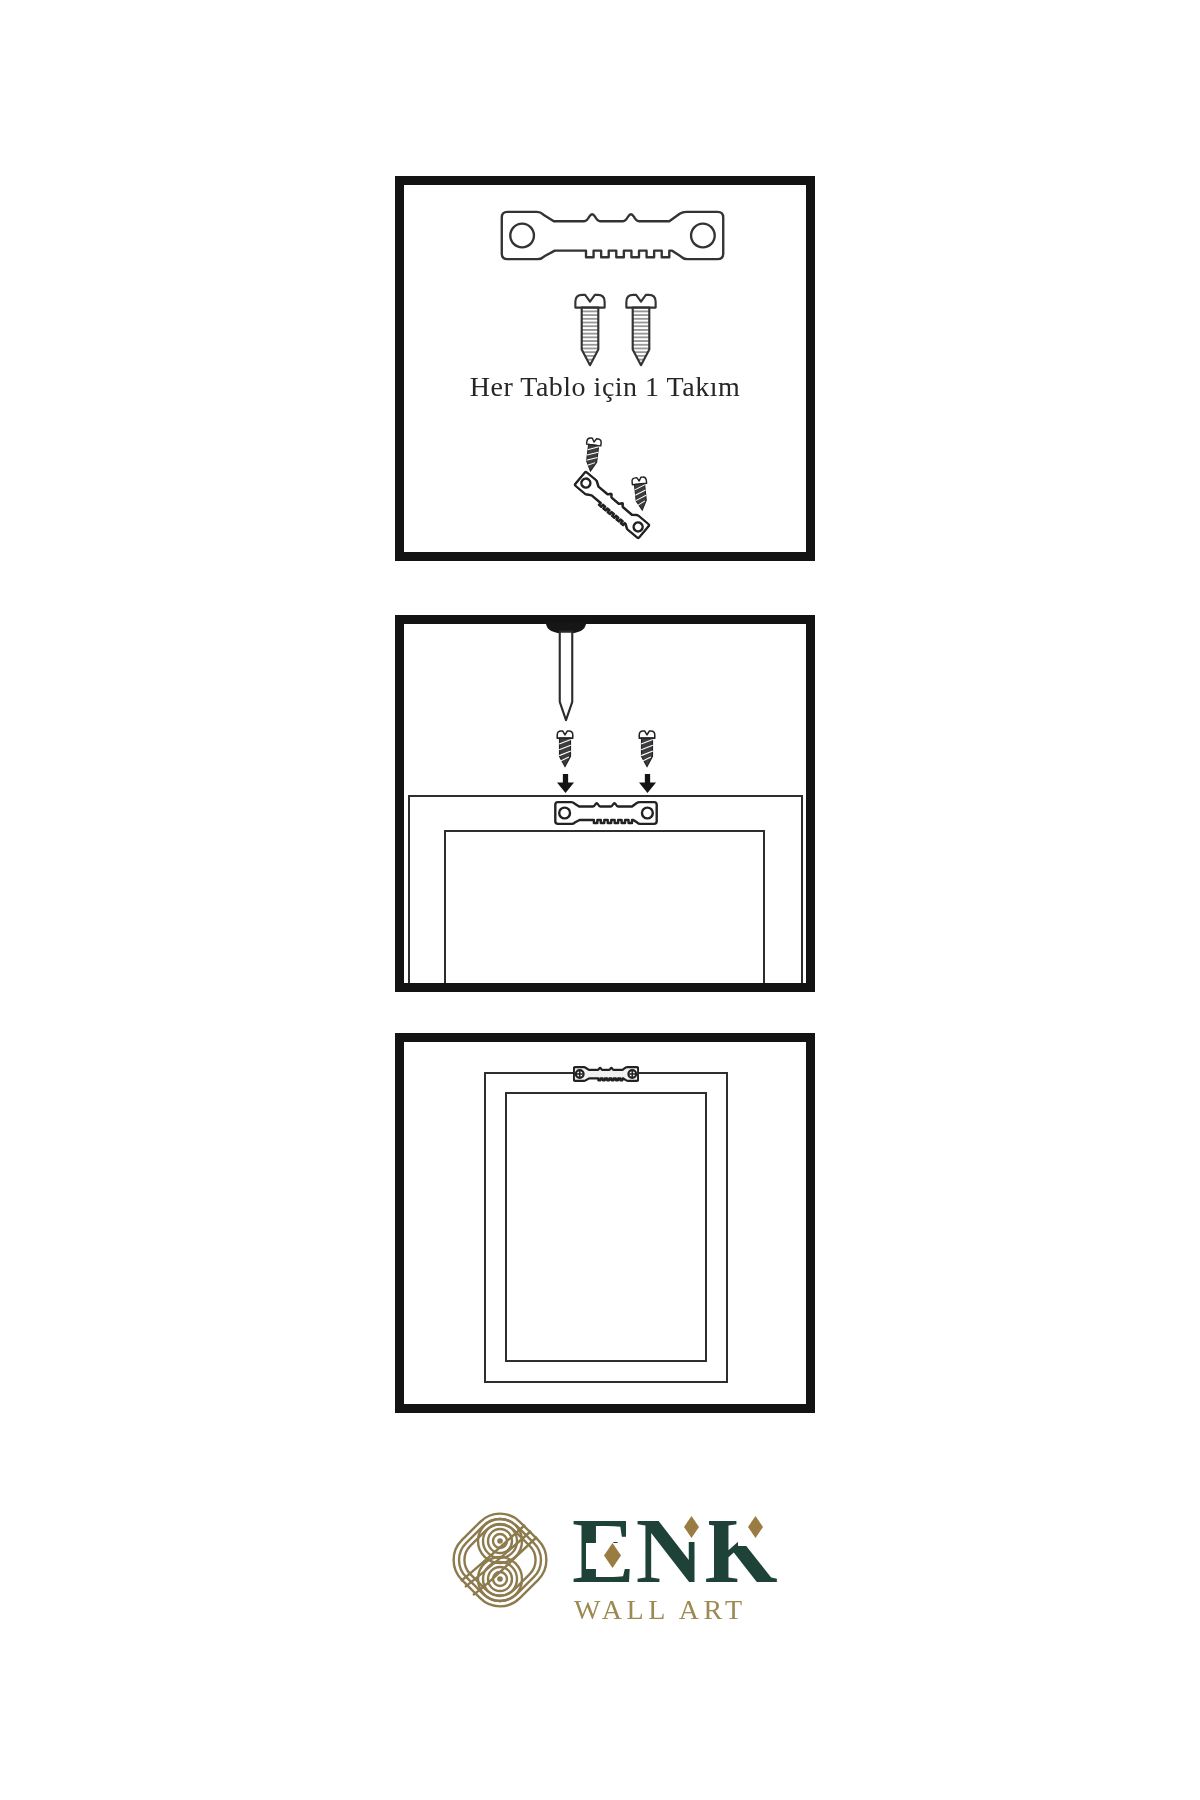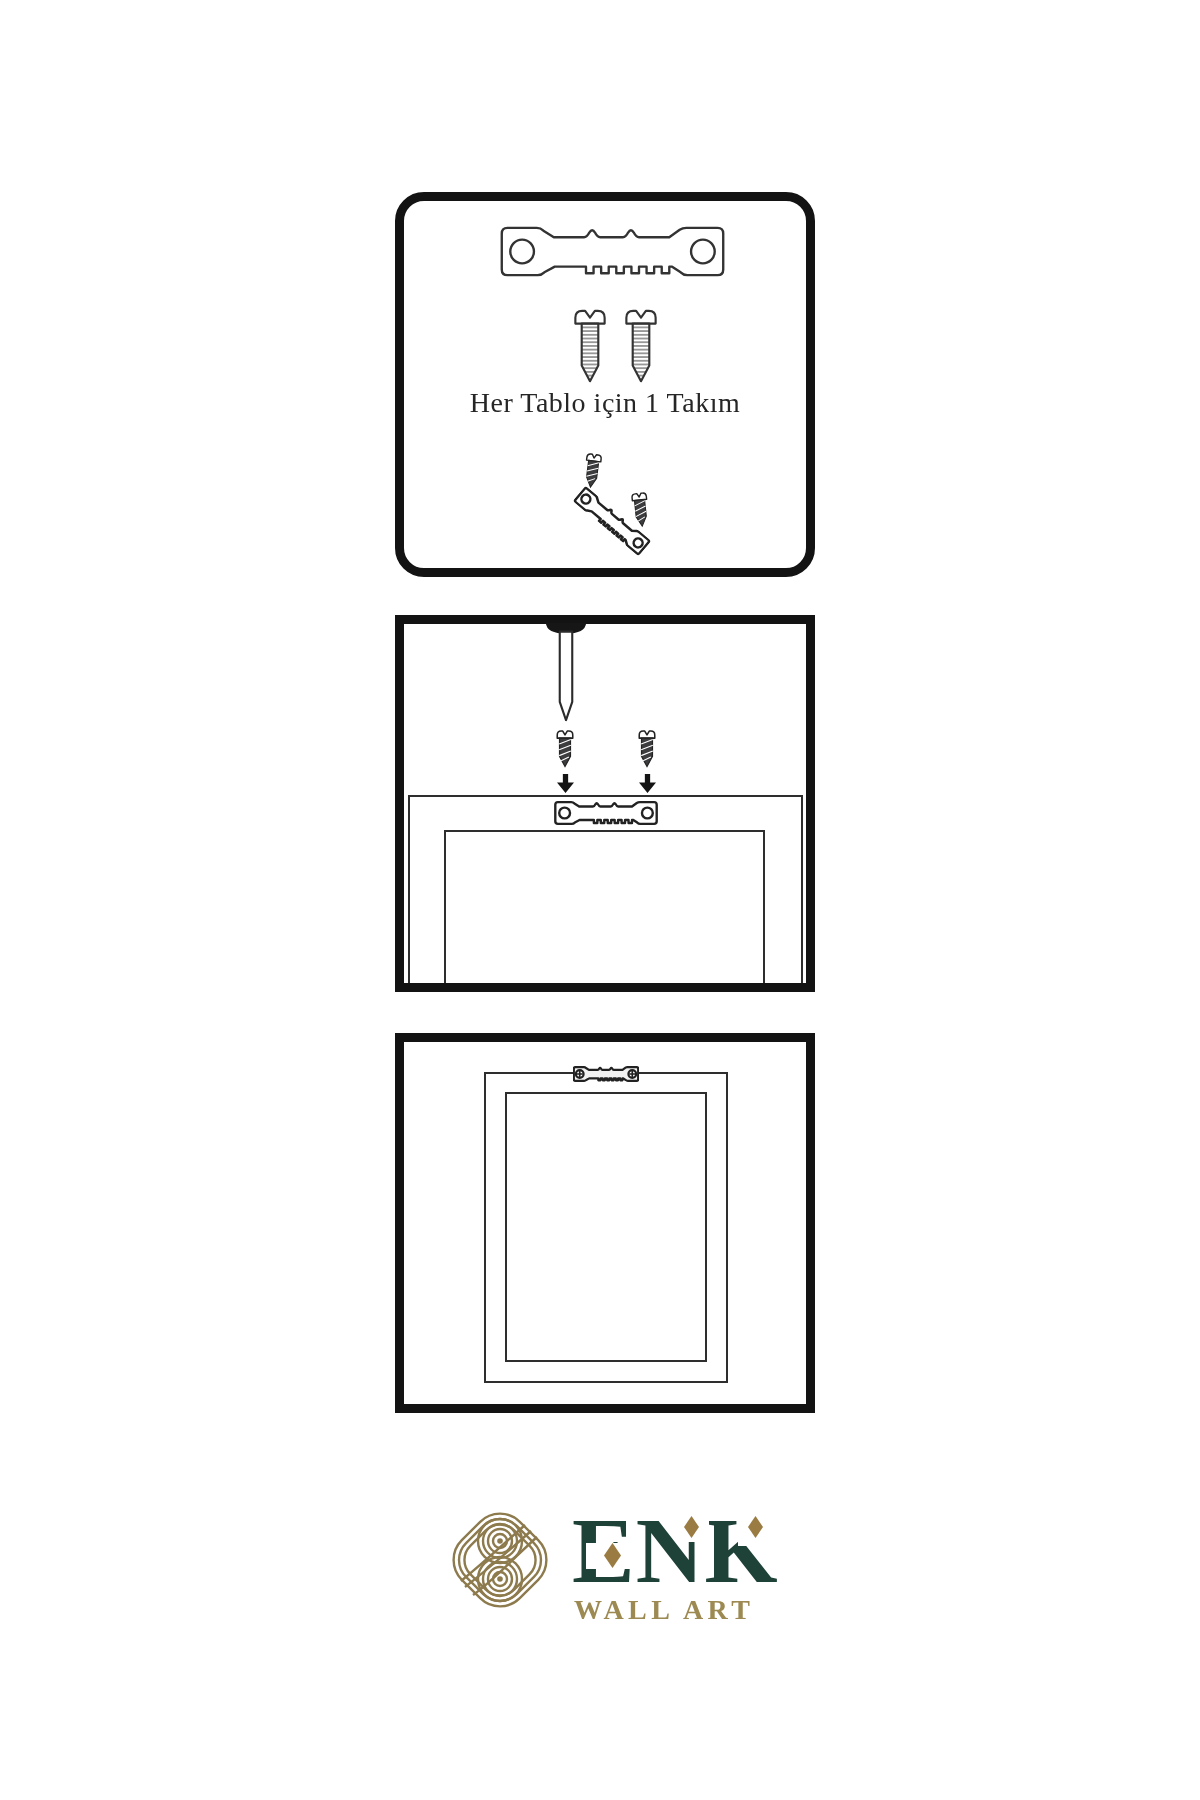--- a/index.html
+++ b/index.html
@@ -1,31 +1,31 @@
 <!DOCTYPE html>
 <html><head>
 <meta charset="utf-8">
 <style>
   html,body{margin:0;padding:0;background:#ffffff;}
   .canvas{position:relative;width:1200px;height:1800px;background:#ffffff;overflow:hidden;
           font-family:"Liberation Serif", serif;}
   .abs{position:absolute;}
   .panel{position:absolute;left:395px;width:420px;border:9px solid #131313;background:#ffffff;box-sizing:border-box;}
-  #panel1{top:192px;height:385px;border-radius:29px;}
+  #panel1{top:176px;height:385px;}
   #panel2{top:615px;height:377px;}
   #panel3{top:1033px;height:380px;}
   .caption{position:absolute;top:186px;left:0;width:100%;text-align:center;
            font-size:28px;letter-spacing:.5px;color:#262626;white-space:nowrap;}
   .frame-line{position:absolute;box-sizing:border-box;background:#fff;}
   .open-bottom{border:2.5px solid #2e2e2e;border-bottom:none;}
   .closed{border:2.5px solid #2e2e2e;}
   .thin{border-width:2px;}
   .brand{position:absolute;left:572px;top:1503px;line-height:94px;font-size:94px;font-weight:700;
          color:#1e4138;letter-spacing:1px;white-space:nowrap;}
-  .tagline{position:absolute;left:574px;top:1594px;font-size:28px;font-weight:700;
+  .tagline{position:absolute;left:574px;top:1594px;font-size:28px;font-weight:400;
            color:#9c8a52;letter-spacing:4.5px;white-space:nowrap;}
   .patch{position:absolute;background:#ffffff;}
   .gem{position:absolute;background:#9a7c42;clip-path:polygon(50% 0,100% 50%,50% 100%,0 50%);}
   svg{display:block;}
 </style>
 </head>
 <body>
 
 <div class="canvas">
 

